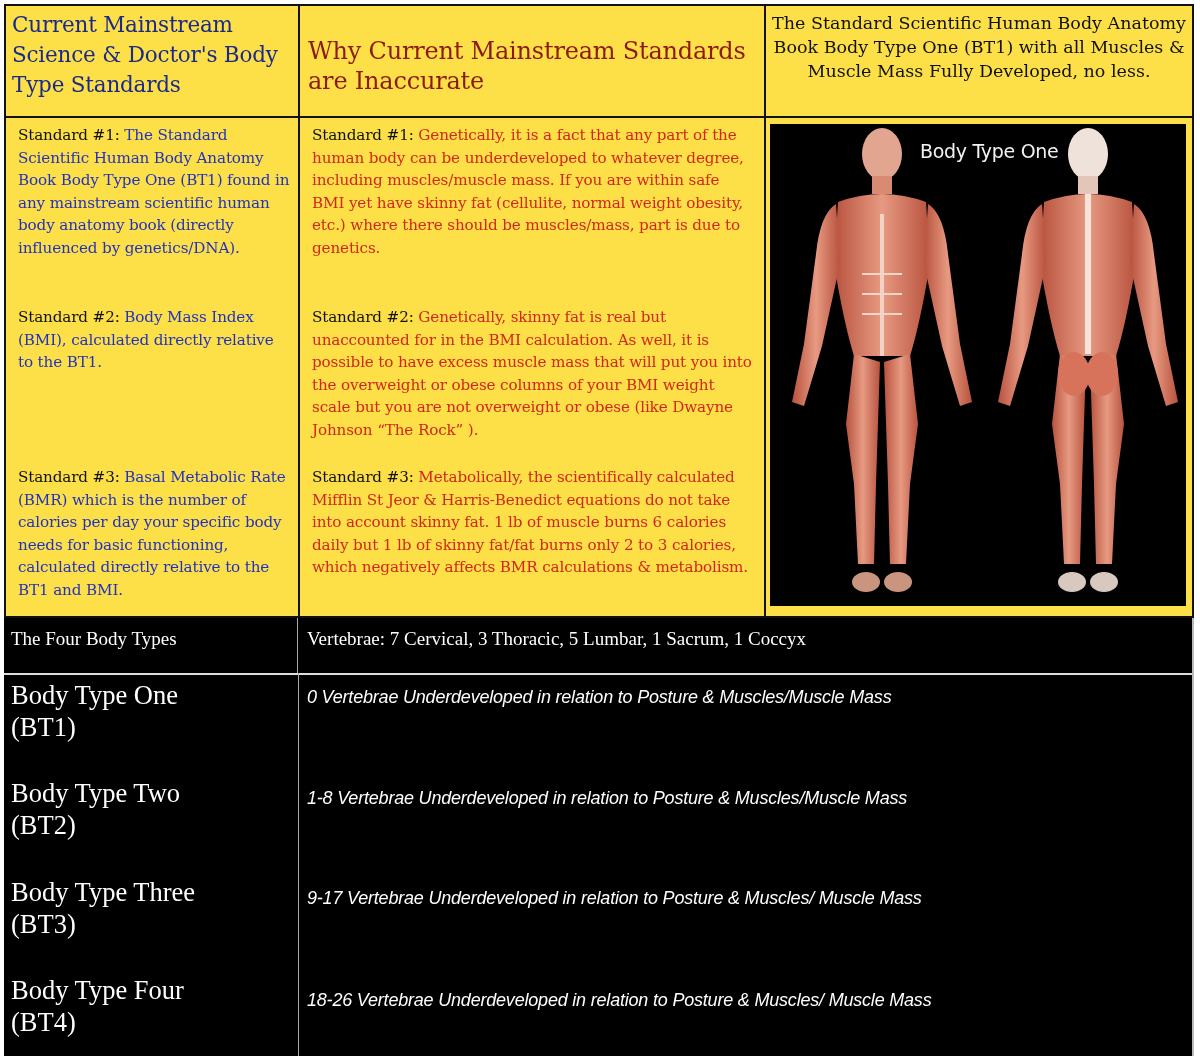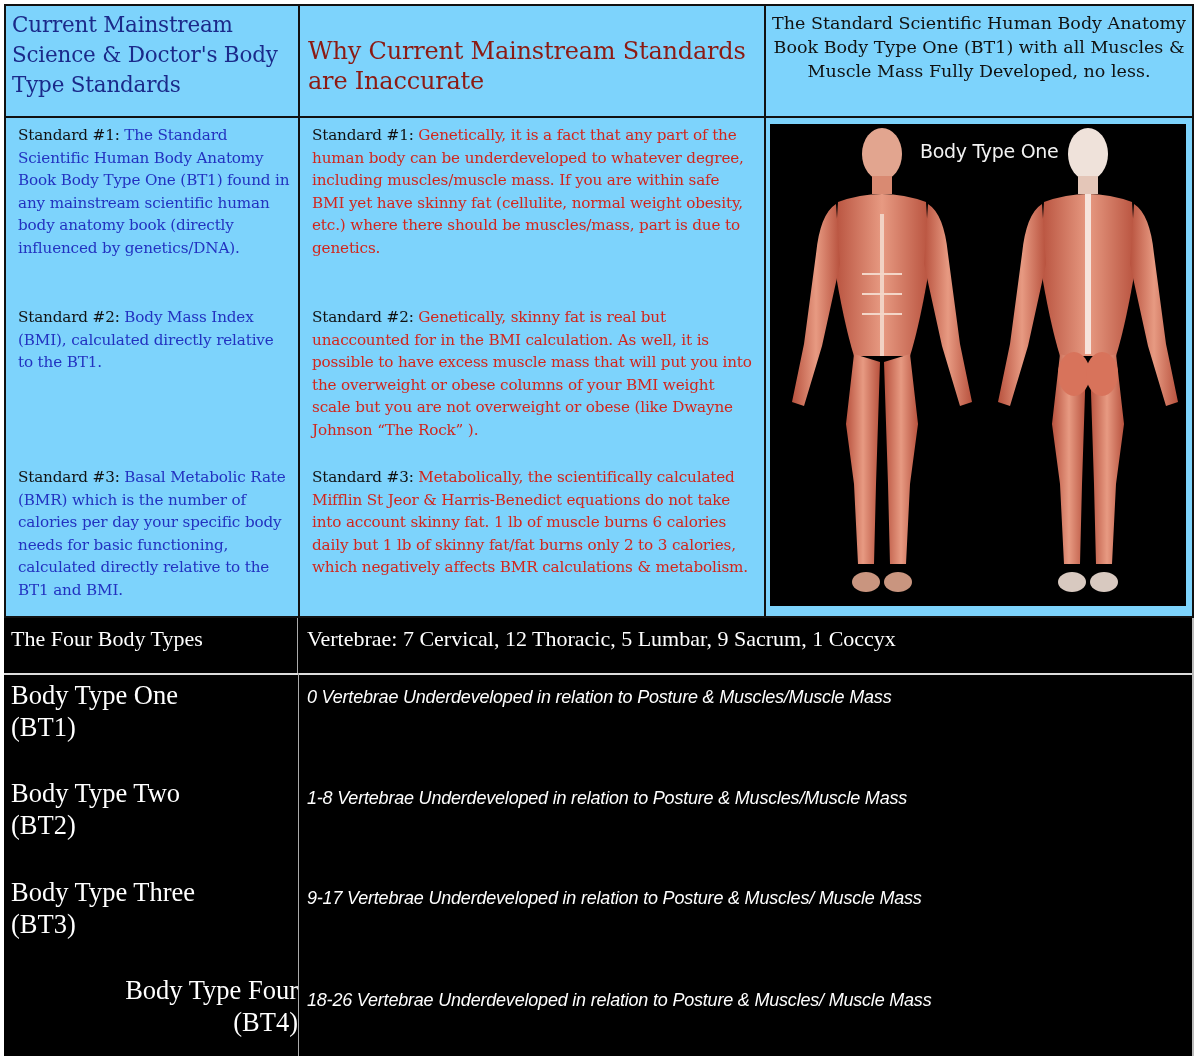--- a/index.html
+++ b/index.html
@@ -2,21 +2,21 @@
 <html><head>
 <meta charset="utf-8">
 <style>
   html, body { margin: 0; padding: 0; background: #ffffff; }
   body { width: 1200px; height: 1060px; position: relative; overflow: hidden; font-family: "DejaVu Serif", "Liberation Serif", serif; }
 
   .top-table {
     position: absolute; left: 4px; top: 4px; width: 1190px; height: 614px;
     border: 2px solid #111; box-sizing: border-box;
     display: grid; grid-template-columns: 294px 466px 1fr; grid-template-rows: 112px 1fr;
-    background: #7dd3fc;
+    background: #fde047;
   }
   .cell { box-sizing: border-box; border-right: 2px solid #111; border-bottom: 2px solid #111; overflow: hidden; }
   .cell.last-col { border-right: none; }
   .cell.last-row { border-bottom: none; }
 
   .hdr1 { padding: 4px 6px 0 6px; color: #1b2a8a; font-size: 21.5px; line-height: 30px; letter-spacing: -0.2px; }
   .hdr2 { padding: 30px 6px 0 8px; color: #8c1a12; font-size: 24px; line-height: 30px; letter-spacing: -0.2px; }
   .hdr3 { padding: 5px 6px 0 6px; color: #111; font-size: 17.5px; line-height: 24px; text-align: center; }
 
   .std-col { padding: 6px 4px 0 6px; font-size: 15.2px; line-height: 22.6px; letter-spacing: -0.15px; }
@@ -33,21 +33,21 @@
 
   .bottom {
     position: absolute; left: 4px; top: 618px; width: 1190px; height: 438px;
     background: #000; color: #fff; box-sizing: border-box;
     border-right: 2px solid #bbb;
   }
   .b-row { position: absolute; left: 0; right: 0; display: flex; }
   .b-left { width: 294px; box-sizing: border-box; border-right: 1px solid #aaa; padding-left: 7px; font-family: "Liberation Serif", "DejaVu Serif", serif; }
   .b-right { flex: 1; padding-left: 9px; }
   .row-head { top: 0; height: 55px; border-bottom: 2px solid #ddd; }
-  .row-head .b-left, .row-head .b-right { font-size: 22px; line-height: 26px; padding-top: 8px; font-family: "Liberation Serif", "DejaVu Serif", serif; }
+  .row-head .b-left, .row-head .b-right { font-size: 19px; line-height: 26px; padding-top: 8px; font-family: "Liberation Serif", "DejaVu Serif", serif; }
   .bt-name { font-size: 26.5px; line-height: 32px; padding-top: 0; }
   .bt-desc { font-family: "Liberation Sans", "DejaVu Sans", sans-serif; font-style: italic; font-size: 18px; line-height: 32px; letter-spacing: -0.2px; }
   .vline { position: absolute; left: 294px; top: 55px; bottom: 0; width: 1px; background: #aaa; }
 </style>
 </head>
 <body>
 
 <div class="top-table">
 
   <div class="cell hdr1">Current Mainstream Science &amp; Doctor's Body Type Standards</div>
@@ -125,21 +125,21 @@
         </g>
       </svg>
       <div class="anatomy-title">Body Type One</div>
     </div>
   </div>
 </div>
 
 <div class="bottom">
   <div class="b-row row-head">
     <div class="b-left">The Four Body Types</div>
-    <div class="b-right">Vertebrae: 7 Cervical, 12 Thoracic, 5 Lumbar, 9 Sacrum, 1 Coccyx</div>
+    <div class="b-right">Vertebrae: 7 Cervical, 3 Thoracic, 5 Lumbar, 1 Sacrum, 1 Coccyx</div>
   </div>
   <div class="vline"></div>
 
   <div class="b-row" style="top:61px;">
     <div class="b-left bt-name" style="border-right:none;">
       <div>Body Type One</div>
       <div>(BT1)</div>
     </div>
     <div class="b-right bt-desc" style="padding-top:2px;">0 Vertebrae Underdeveloped in relation to Posture &amp; Muscles/Muscle Mass</div>
   </div>
@@ -154,19 +154,19 @@
 
   <div class="b-row" style="top:258px;">
     <div class="b-left bt-name" style="border-right:none;">
       <div>Body Type Three</div>
       <div>(BT3)</div>
     </div>
     <div class="b-right bt-desc" style="padding-top:6px; padding-right:90px;">9-17 Vertebrae Underdeveloped in relation to Posture &amp; Muscles/ Muscle Mass</div>
   </div>
 
   <div class="b-row" style="top:356px;">
-    <div class="b-left bt-name" style="border-right:none;text-align:right;">
+    <div class="b-left bt-name" style="border-right:none;">
       <div>Body Type Four</div>
       <div>(BT4)</div>
     </div>
     <div class="b-right bt-desc" style="padding-top:10px; padding-right:70px;font-style:italic;">18-26 Vertebrae Underdeveloped in relation to Posture &amp; Muscles/ Muscle Mass</div>
   </div>
 </div>
 
 </body></html>

